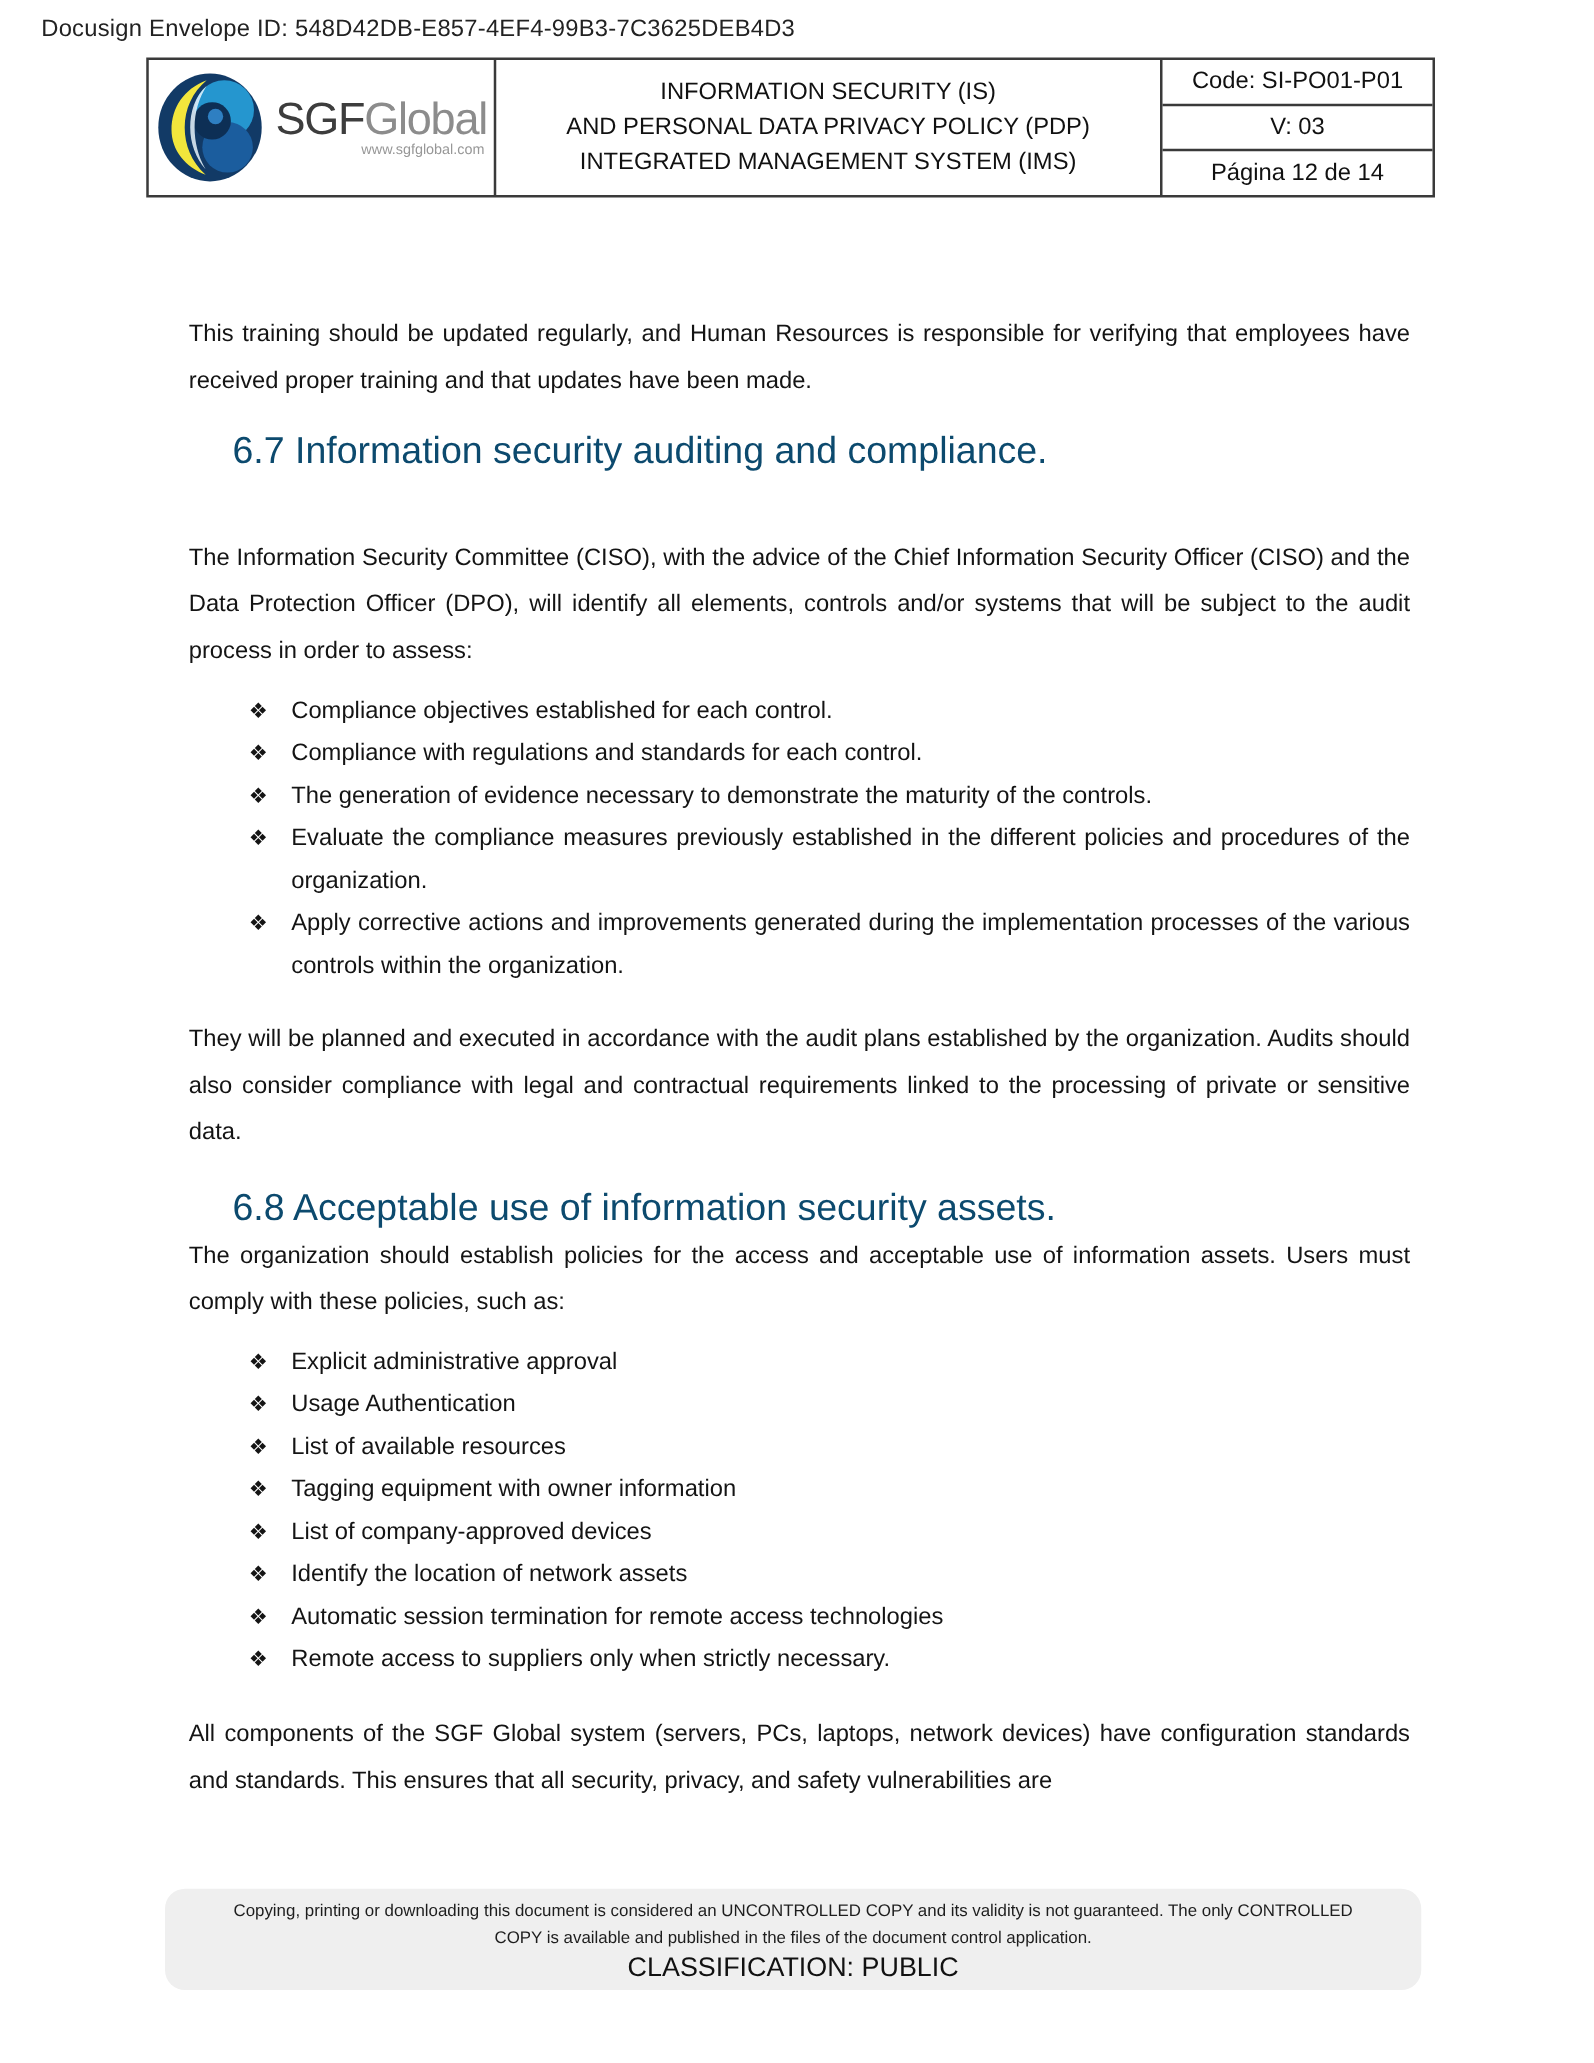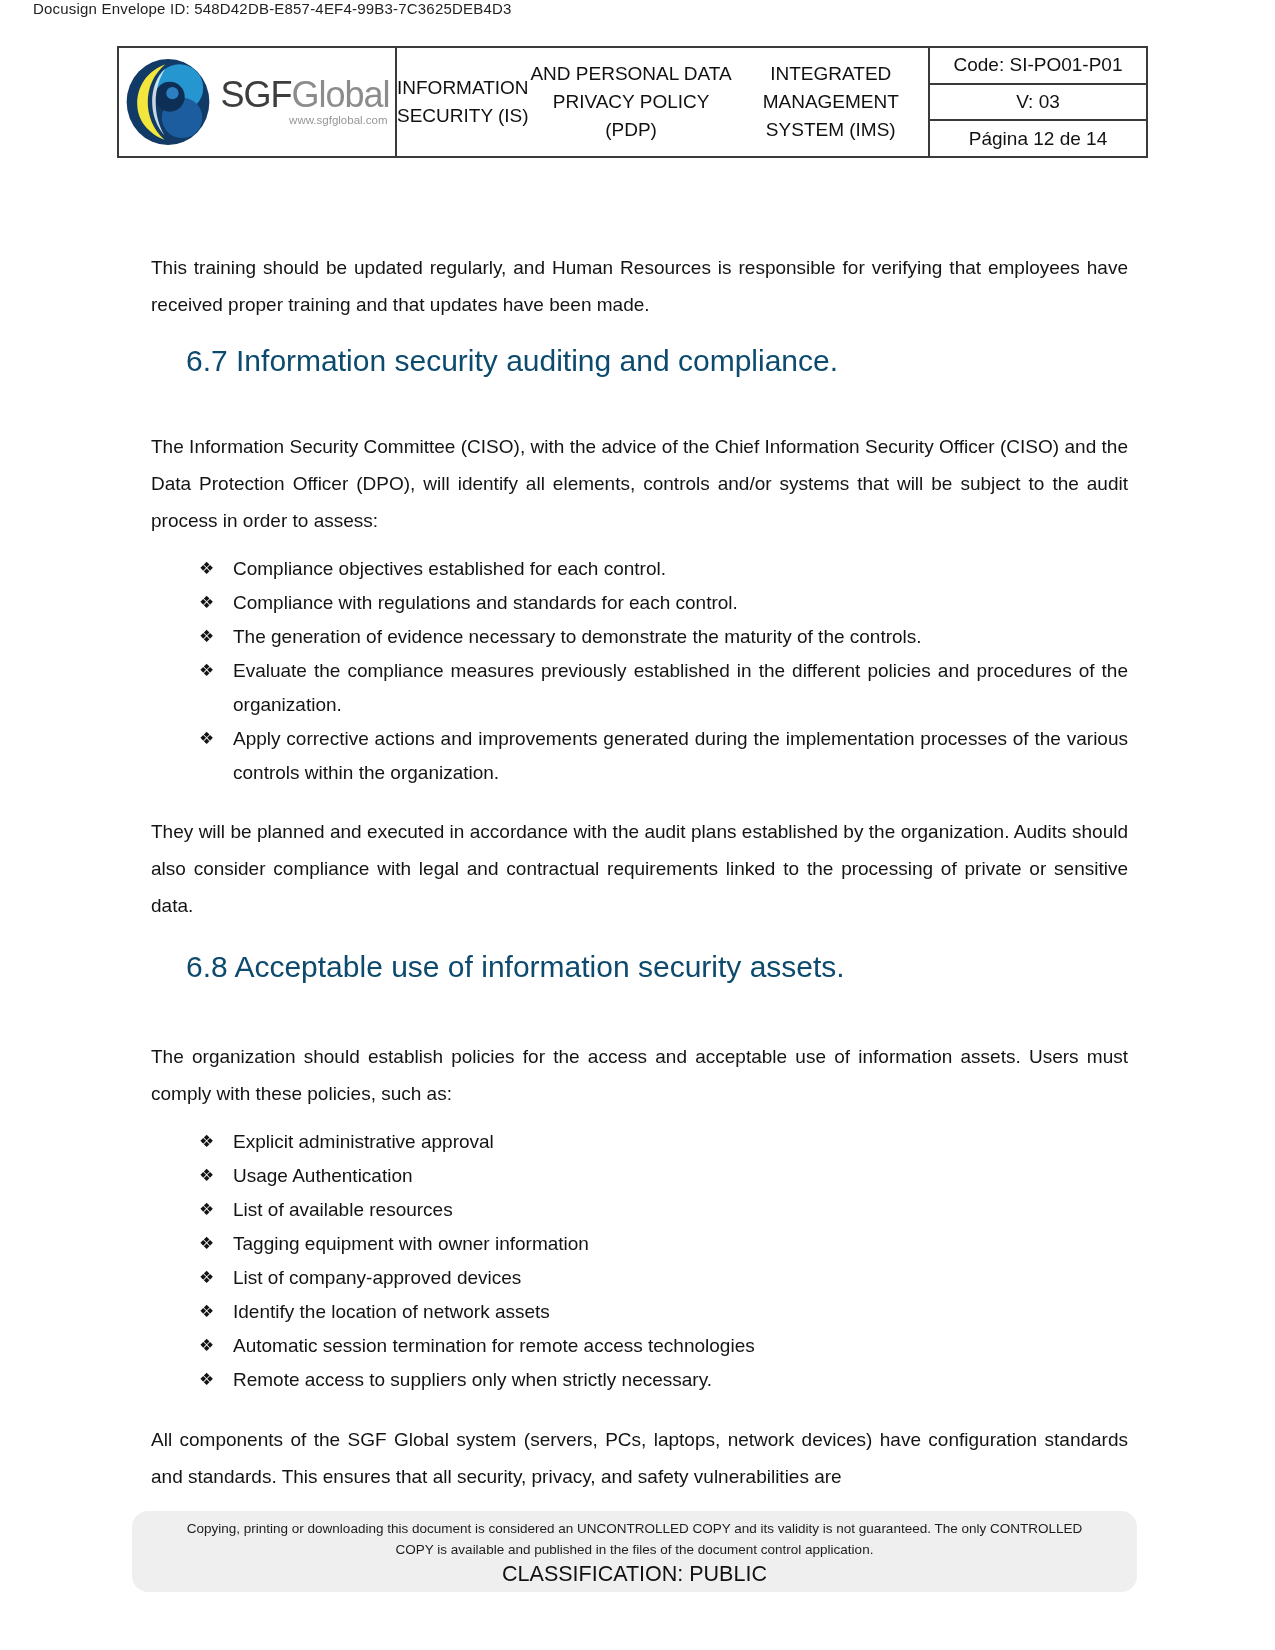--- a/index.html
+++ b/index.html
@@ -5,30 +5,30 @@
   html,body{margin:0;padding:0;background:#ffffff;}
   .page{
     position:relative;
     width:1275px;height:1650px;
     background:#ffffff;
     font-family:"Liberation Sans","DejaVu Sans",sans-serif;
     color:#1a1a1a;
     overflow:hidden;
   }
   .docusign{
-    position:absolute;top:0;left:33px;
-    font-size:15px;color:#222;letter-spacing:.2px;
+    position:absolute;top:13px;left:33px;
+    font-size:19px;color:#222;letter-spacing:.2px;
   }
   
   .hdr{
     position:absolute;top:46px;left:117px;width:1031px;height:112px;
     border:2px solid #3a3a3a;display:flex;box-sizing:border-box;background:#fff;
   }
   .cell-logo{width:278px;border-right:2px solid #3a3a3a;display:flex;align-items:center;justify-content:center;box-sizing:border-box;}
-  .cell-title{flex:1;border-right:2px solid #3a3a3a;display:flex;flex-direction:row;align-items:center;justify-content:center;text-align:center;font-size:19px;line-height:28px;color:#111;box-sizing:border-box;}
+  .cell-title{flex:1;border-right:2px solid #3a3a3a;display:flex;flex-direction:column;align-items:center;justify-content:center;text-align:center;font-size:19px;line-height:28px;color:#111;box-sizing:border-box;}
   .cell-meta{width:216px;display:flex;flex-direction:column;box-sizing:border-box;}
   .meta-row{flex:1;display:flex;align-items:center;justify-content:center;font-size:19px;color:#111;border-bottom:2px solid #3a3a3a;}
   .meta-row:last-child{border-bottom:none;}
   
   .logo{display:flex;align-items:center;gap:8px;}
   .logo-right{display:flex;flex-direction:column;line-height:1;}
   .brand{font-size:36px;letter-spacing:-1px;}
   .brand .b1{font-weight:normal;color:#3d3d3d;}
   .brand .b2{font-weight:normal;color:#8c8c8c;}
   .logo-url{font-size:11.5px;color:#979797;text-align:right;margin-top:2px;padding-right:2px;}
@@ -40,21 +40,21 @@
   .h-67{margin-top:19px;}
   .p-671{margin-top:48px;}
   .list{list-style:none;margin:0;padding:0 0 0 48px;}
   .l-1{margin-top:13px;}
   .l-2{margin-top:13px;}
   .bullet{display:flex;font-size:19px;line-height:34px;color:#141414;}
   .bm{width:34px;flex:0 0 34px;font-size:17px;}
   .bt{flex:1;text-align:justify;}
   .p-672{margin-top:23px;}
   .h-68{margin-top:24px;}
-  .p-681{margin-top:52px;}
+  .p-681{}
   .p-682{margin-top:24px;}
   
   .footer{
     position:absolute;top:1511px;left:132px;right:138px;
     background:#efefef;border-radius:16px;
     padding:7px 44px 5px 44px;text-align:center;box-sizing:border-box;
   }
   .disclaimer{font-size:13.5px;line-height:21px;color:#1d1d1d;margin:0;}
   .classification{font-size:21.5px;line-height:26px;color:#111;margin-top:1px;}
 </style>

